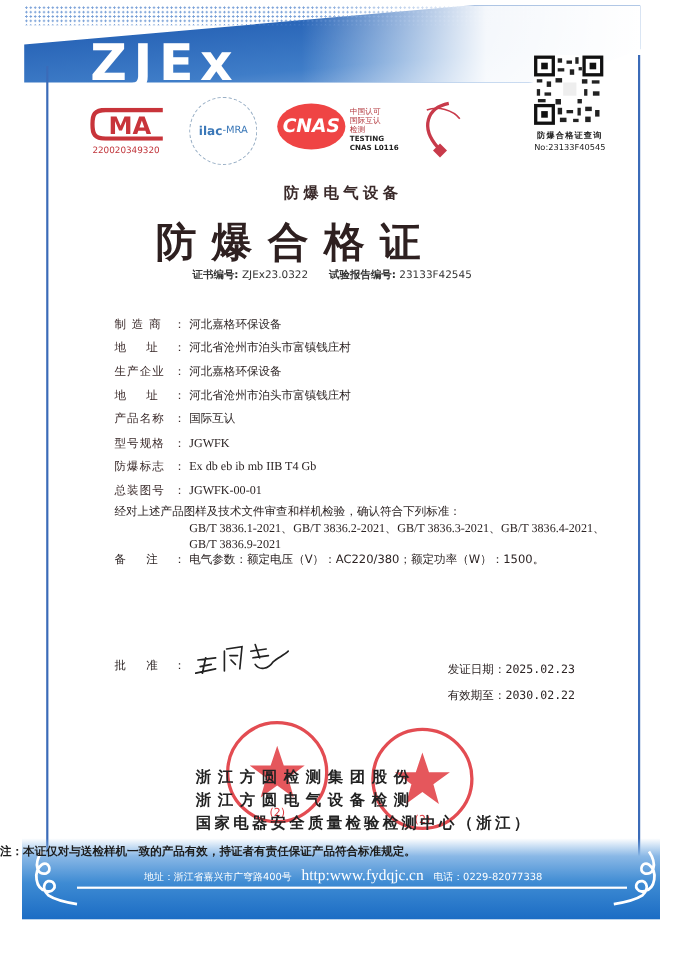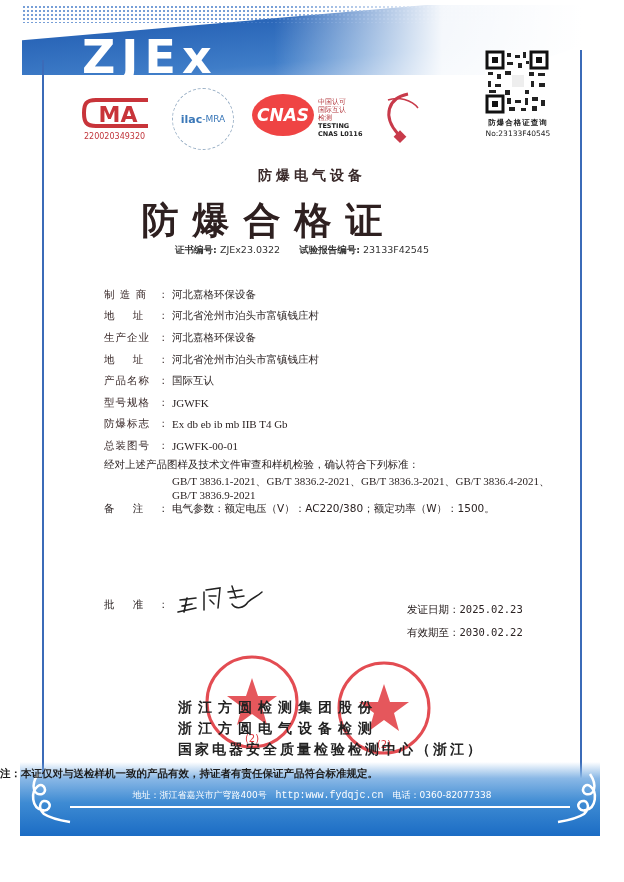--- a/index.html
+++ b/index.html
@@ -71,21 +71,21 @@
   .seal { position:absolute; width:96px; height:96px; }
 
   .issuers { position:absolute; left:178px; top:697px; font-size:14px; line-height:21px; color:#222; letter-spacing:6px; font-weight:bold; }
 
   
   .bottom-banner { position:absolute; left:20px; top:762px; width:580px; height:74px; overflow:hidden; }
   .bottom-banner .bg { position:absolute; inset:0; background:linear-gradient(180deg,rgba(255,255,255,0) 0%,#8ab8e6 22%,#3e8bd3 55%,#1b6cc4 100%); }
   .bottom-banner .line { position:absolute; left:50px; right:30px; top:44px; height:2px; background:#fff; }
   .note { position:absolute; left:0; width:624px; top:767px; text-align:left; font-size:10.5px; color:#1d1d1d; font-weight:bold; }
   .address { position:absolute; left:0; width:624px; top:789px; text-align:center; font-size:9px; color:#fff; }
-  .address .mono { font-family:Liberation Mono, monospace; font-size:10px; margin:0 6px; }
+  .address .mono { font-family:Liberation Serif, serif; font-size:14px; margin:0 6px; }
   .corner { position:absolute; top:772px; width:44px; height:56px; }
 </style>
 </head>
 <body>
 
 <div class="page">
 
   <div class="top-banner">
     <div class="wave"></div>
     <div class="dots"></div>
@@ -268,15 +268,15 @@
     <path d="M10 2 C2 14 6 24 14 22 C20 20 16 10 10 14 C2 20 4 36 14 38 C20 40 24 34 20 30 C14 26 8 34 16 42 C22 46 30 48 42 50" fill="none" stroke="#fff" stroke-width="2.5"></path>
   </svg>
   <svg class="corner" viewBox="0 0 44 56" style="left:556px;transform:scaleX(-1);">
     <path d="M10 2 C2 14 6 24 14 22 C20 20 16 10 10 14 C2 20 4 36 14 38 C20 40 24 34 20 30 C14 26 8 34 16 42 C22 46 30 48 42 50" fill="none" stroke="#fff" stroke-width="2.5"></path>
   </svg>
 
   <div class="note">注：本证仅对与送检样机一致的产品有效，持证者有责任保证产品符合标准规定。</div>
   <div class="address">
     <span>地址：浙江省嘉兴市广穹路400号</span>
     <span class="mono">http:www.fydqjc.cn</span>
-    <span>电话：0360-82077338</span>
+    <span>电话：0229-82077338</span>
   </div>
 </div>
 
 </body></html>

